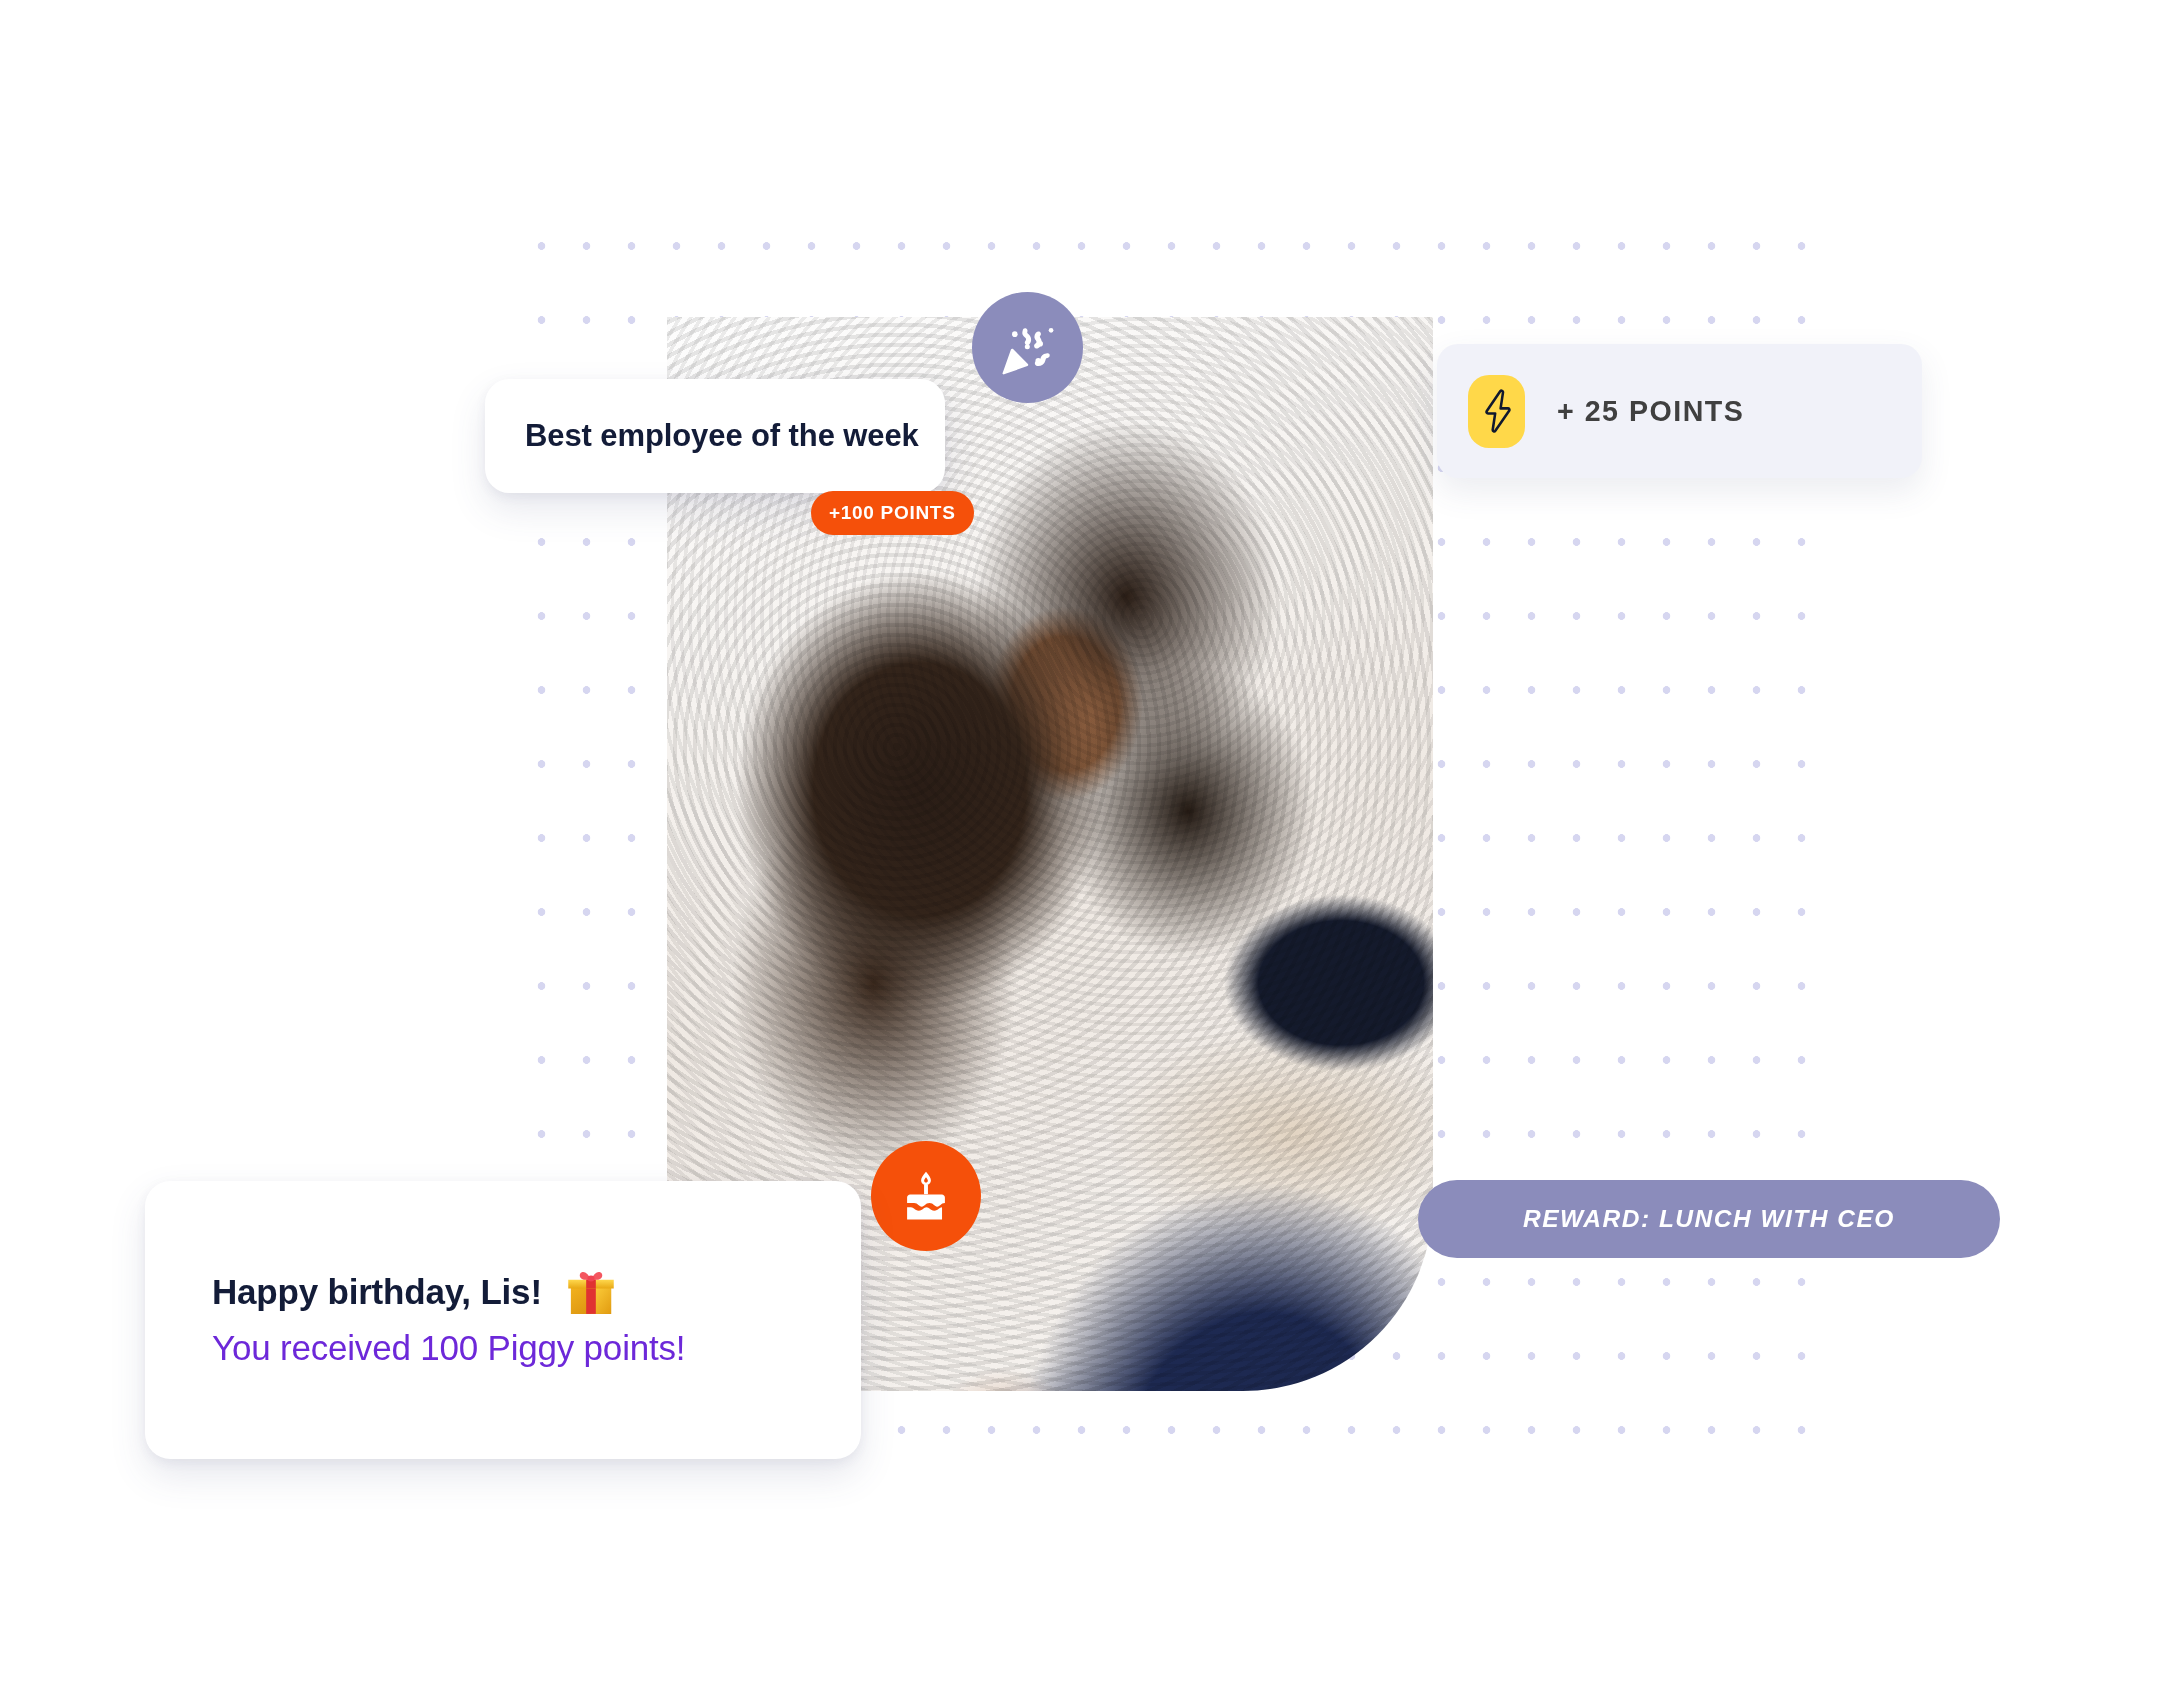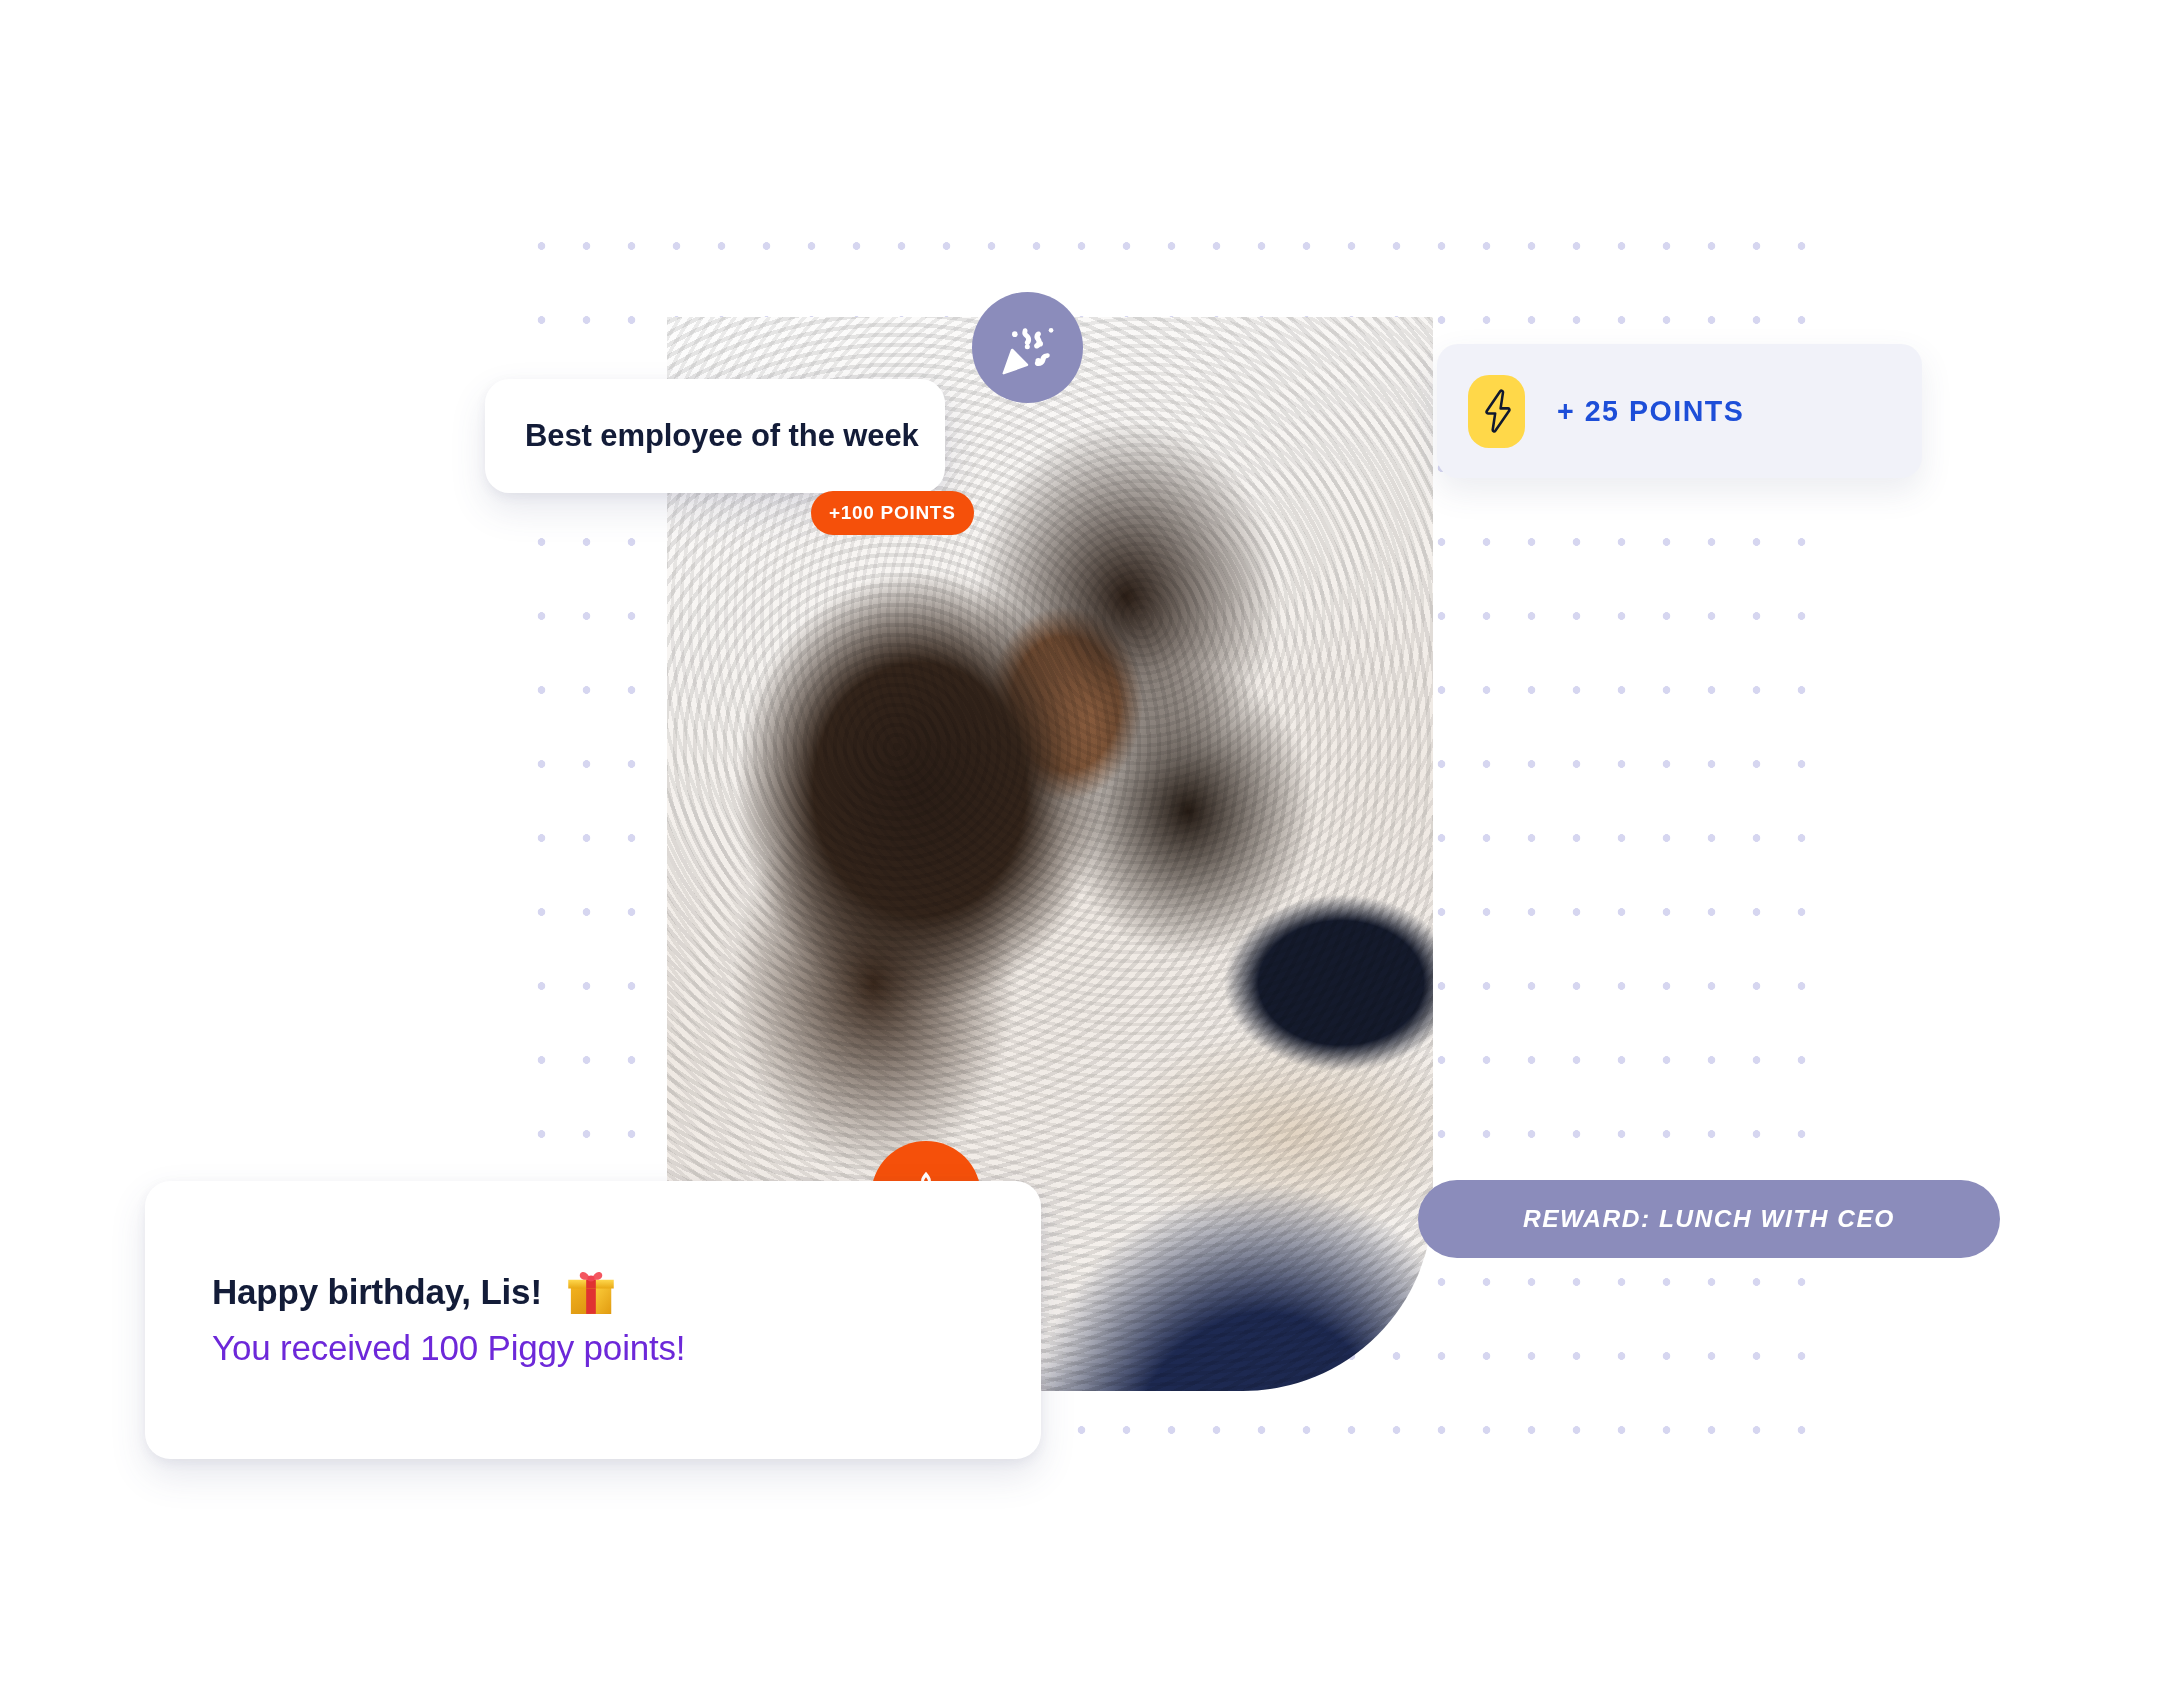--- a/index.html
+++ b/index.html
@@ -154,21 +154,21 @@
     align-items: center;
     justify-content: center;
     flex: none;
   }
   #points-25-icon svg { width: 30px; height: 44px; display: block; }
   #points-25-label {
     margin-left: 32px;
     font-size: 28.6px;
     font-weight: 600;
     letter-spacing: 1.5px;
-    color: #1d4ed8;
+    color: #404040;
     white-space: nowrap;
   }
 
   
   #confetti-badge {
     position: absolute;
     left: 972px;
     top: 292px;
     width: 111px;
     height: 111px;
@@ -215,21 +215,21 @@
     letter-spacing: 1.5px;
     white-space: nowrap;
     z-index: 7;
     font-style: italic;
   }
 
   
   #birthday-card {
     left: 145px;
     top: 1181px;
-    width: 896px;
+    width: 716px;
     height: 278px;
     border-radius: 25.4px;
     z-index: 9;
     padding: 0 0 8px 67px;
     display: flex;
     flex-direction: column;
     justify-content: center;
   }
   #birthday-title-row {
     display: flex;

